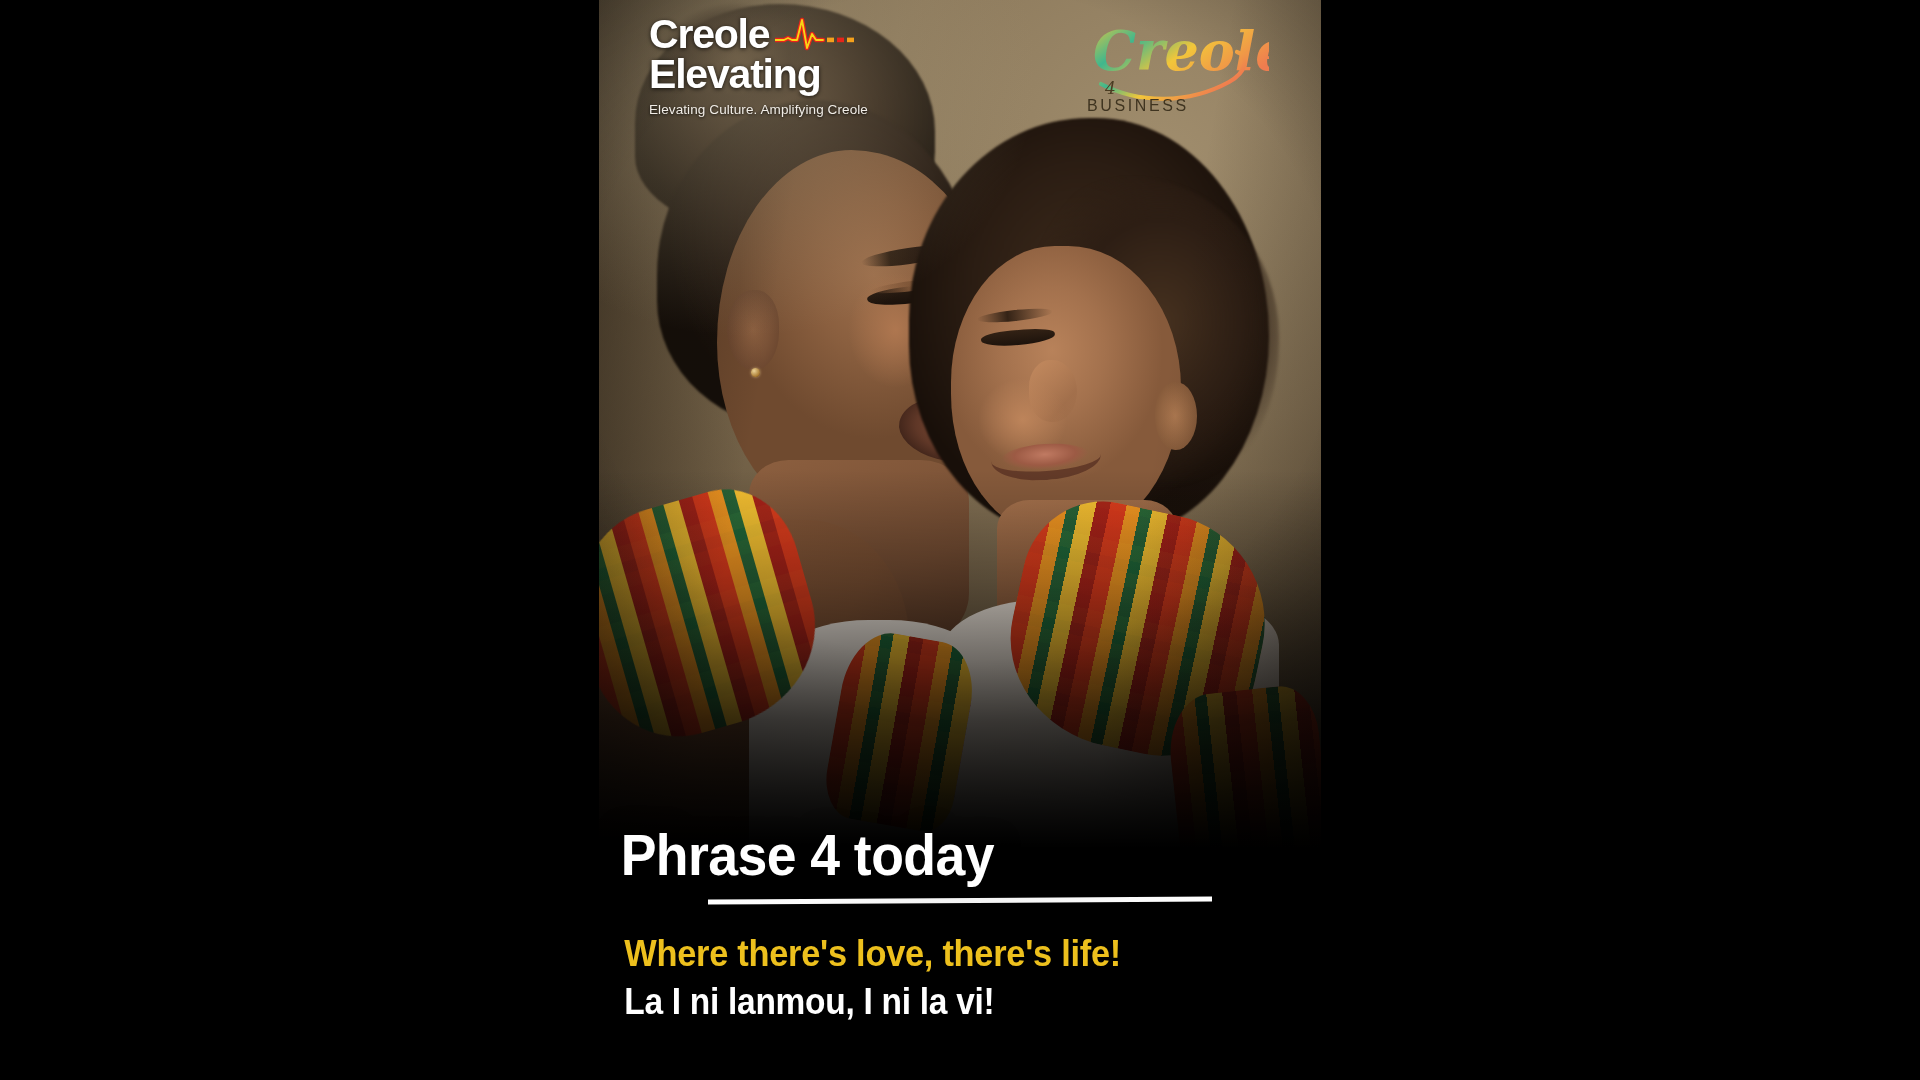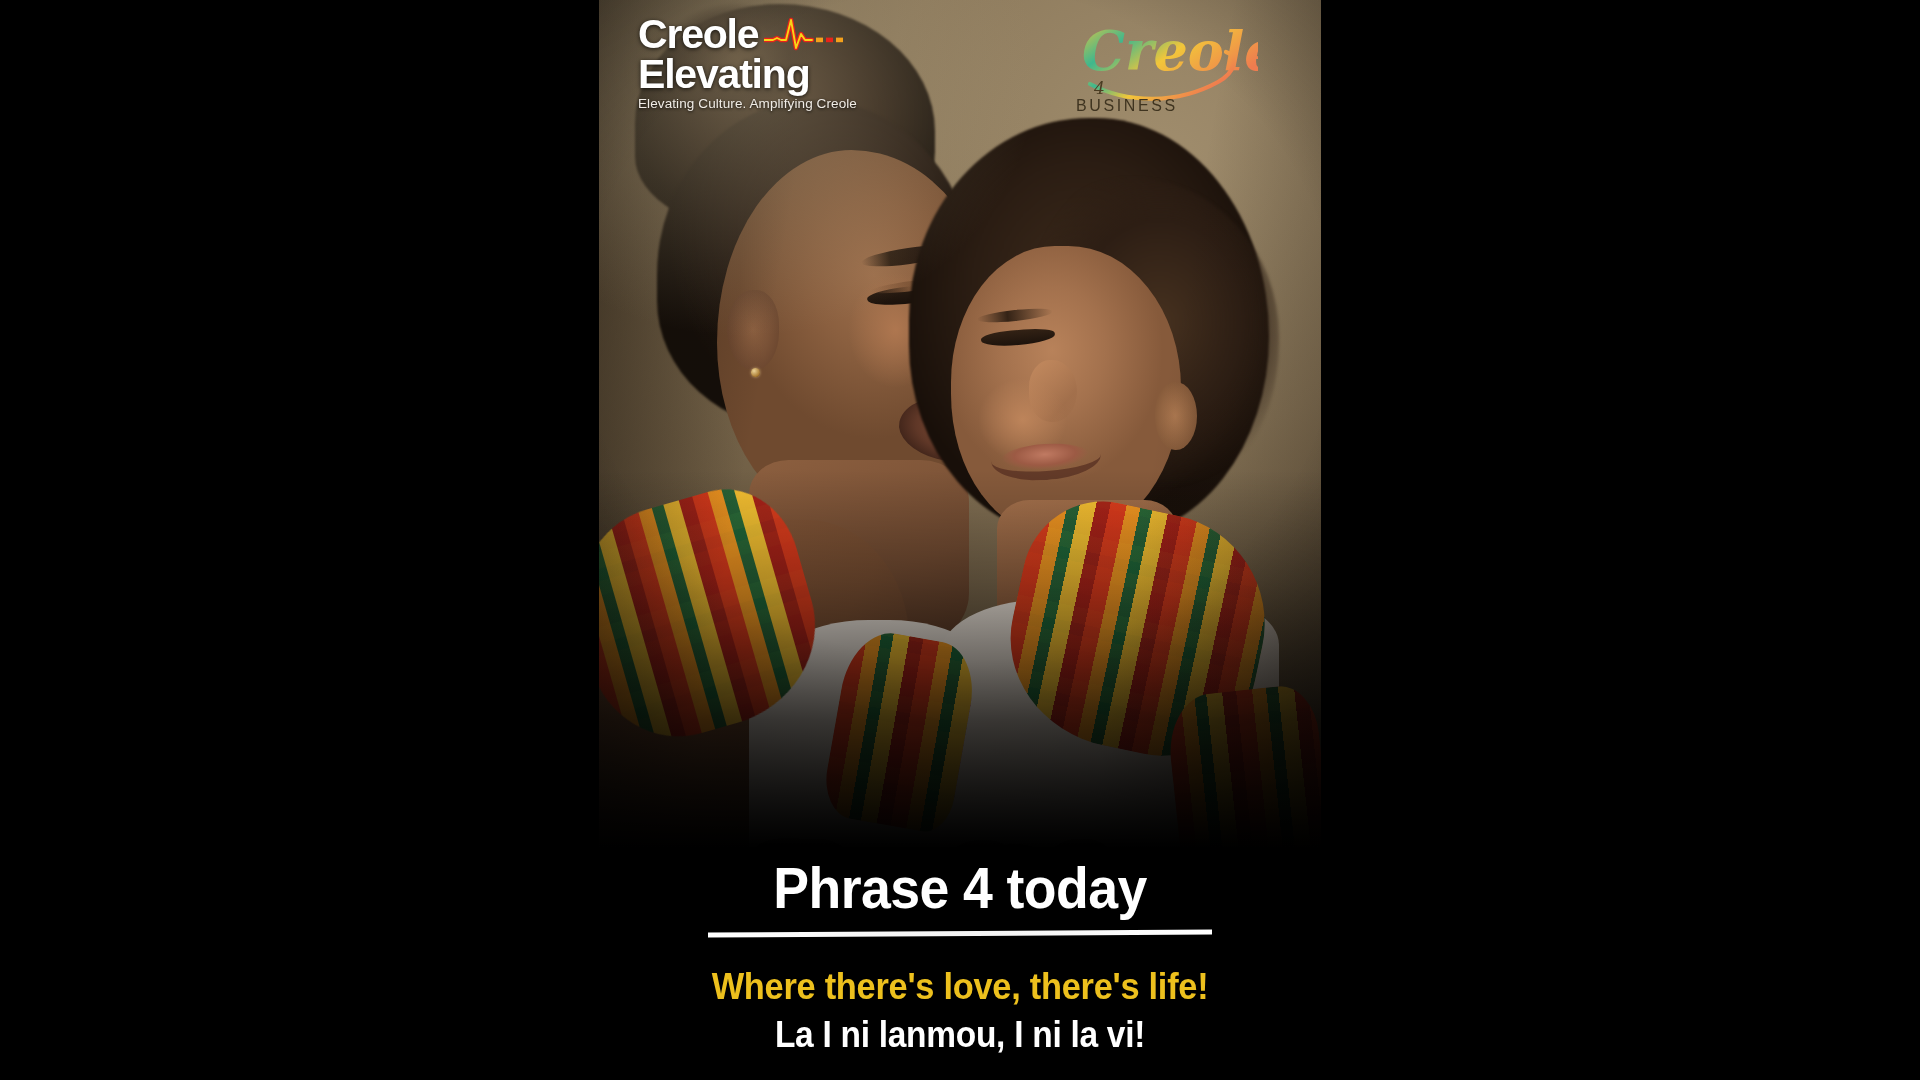--- a/index.html
+++ b/index.html
@@ -227,44 +227,44 @@
   .photo-fade{
     position:absolute; left:0; bottom:0; width:100%; height:430px;
     background:linear-gradient(180deg, rgba(0,0,0,0) 0%, rgba(0,0,0,.28) 26%, rgba(0,0,0,.72) 58%, #000 88%);
   }
   .photo-vig{
     position:absolute; inset:0;
     background:radial-gradient(108% 78% at 50% 36%, rgba(0,0,0,0) 48%, rgba(0,0,0,.5) 86%, rgba(0,0,0,.82) 100%);
   }
 
   
-  .logos{ position:absolute; left:1px; top:0; width:100%; height:130px; z-index:6; }
+  .logos{ position:absolute; left:12px; top:0; width:100%; height:130px; z-index:6; }
 
   .chb{ position:absolute; left:38px; top:14px; width:300px; }
   .chb-l1, .chb-l2{
     color:#fff; font-weight:700; font-size:41px; line-height:40px;
     letter-spacing:-1.2px;
     font-family:"Liberation Sans", sans-serif;
     text-shadow:0 1px 4px rgba(0,0,0,.75);
   }
   .chb-row{ display:flex; align-items:center; gap:6px; }
   .ekg{ width:86px; height:40px; display:block; }
   .chb-tag{
-    color:#f0ece6; font-size:13.5px; letter-spacing:.1px; margin-top:2px;
+    color:#f0ece6; font-size:13.5px; letter-spacing:.1px; margin-top:8px;
     font-family:"Liberation Sans", sans-serif;
     text-shadow:0 1px 3px rgba(0,0,0,.8);
   }
 
   .c4b{ position:absolute; left:468px; top:8px; width:190px; height:110px; }
   .c4b svg{ display:block; width:190px; height:110px; }
 
   
   .bottom{
     position:absolute; left:0; bottom:0; width:100%; z-index:7;
-    text-align:center; padding-bottom:24px;
+    text-align:left; padding-bottom:57px;
   }
   .phrase-title{
     color:#ffffff; font-weight:700;
     font-size:57px; line-height:60px;
     letter-spacing:-.6px;
     font-family:"Liberation Sans", sans-serif;
     transform:scaleX(.94);
     text-shadow:0 2px 12px rgba(0,0,0,.9), 0 0 26px rgba(0,0,0,.7);
   }
   .rule{

